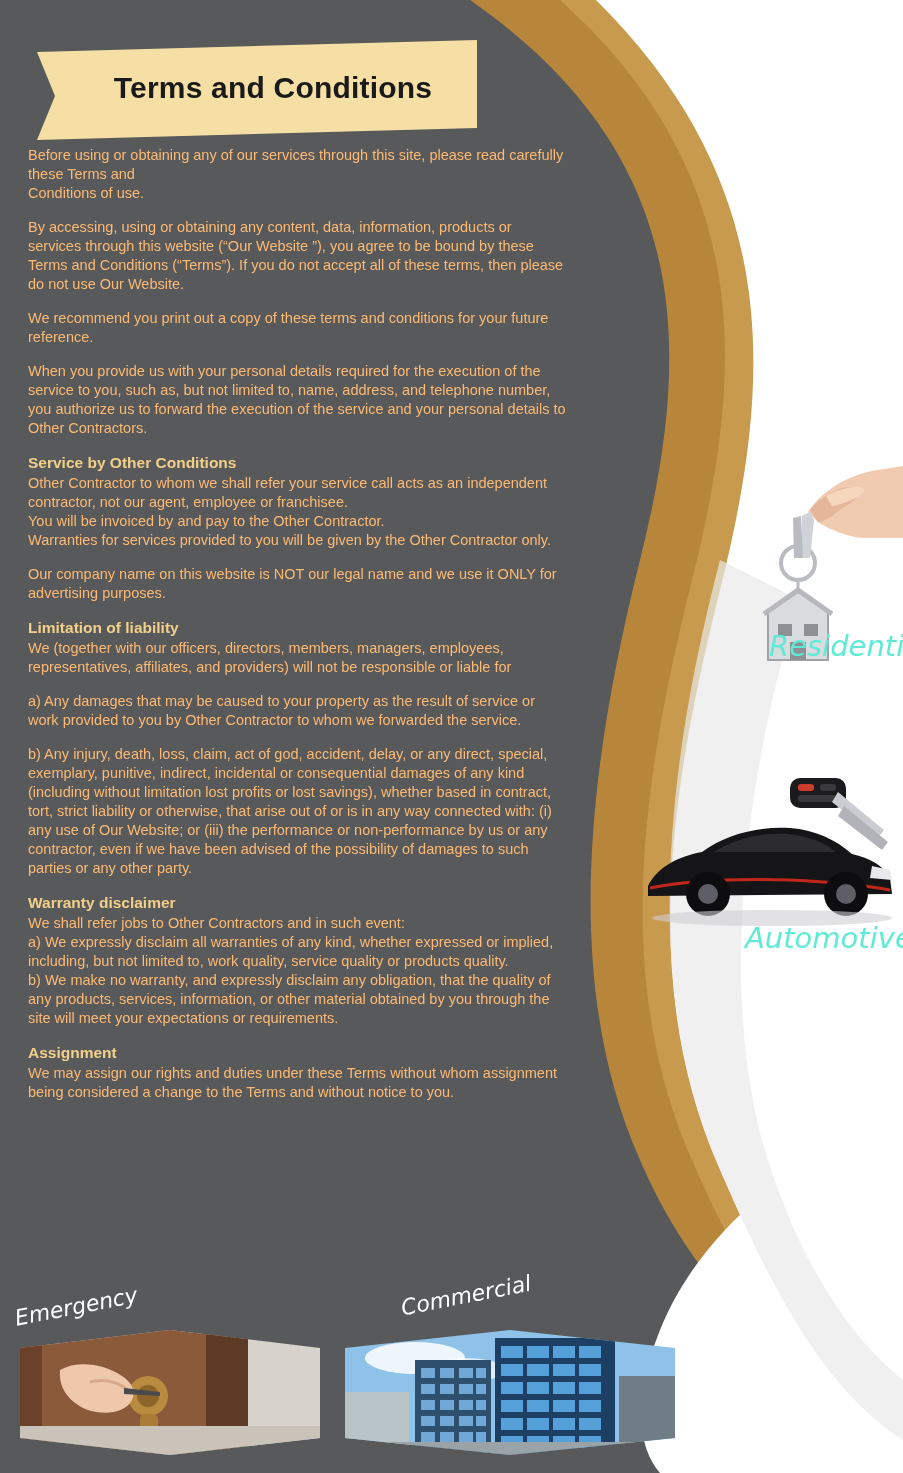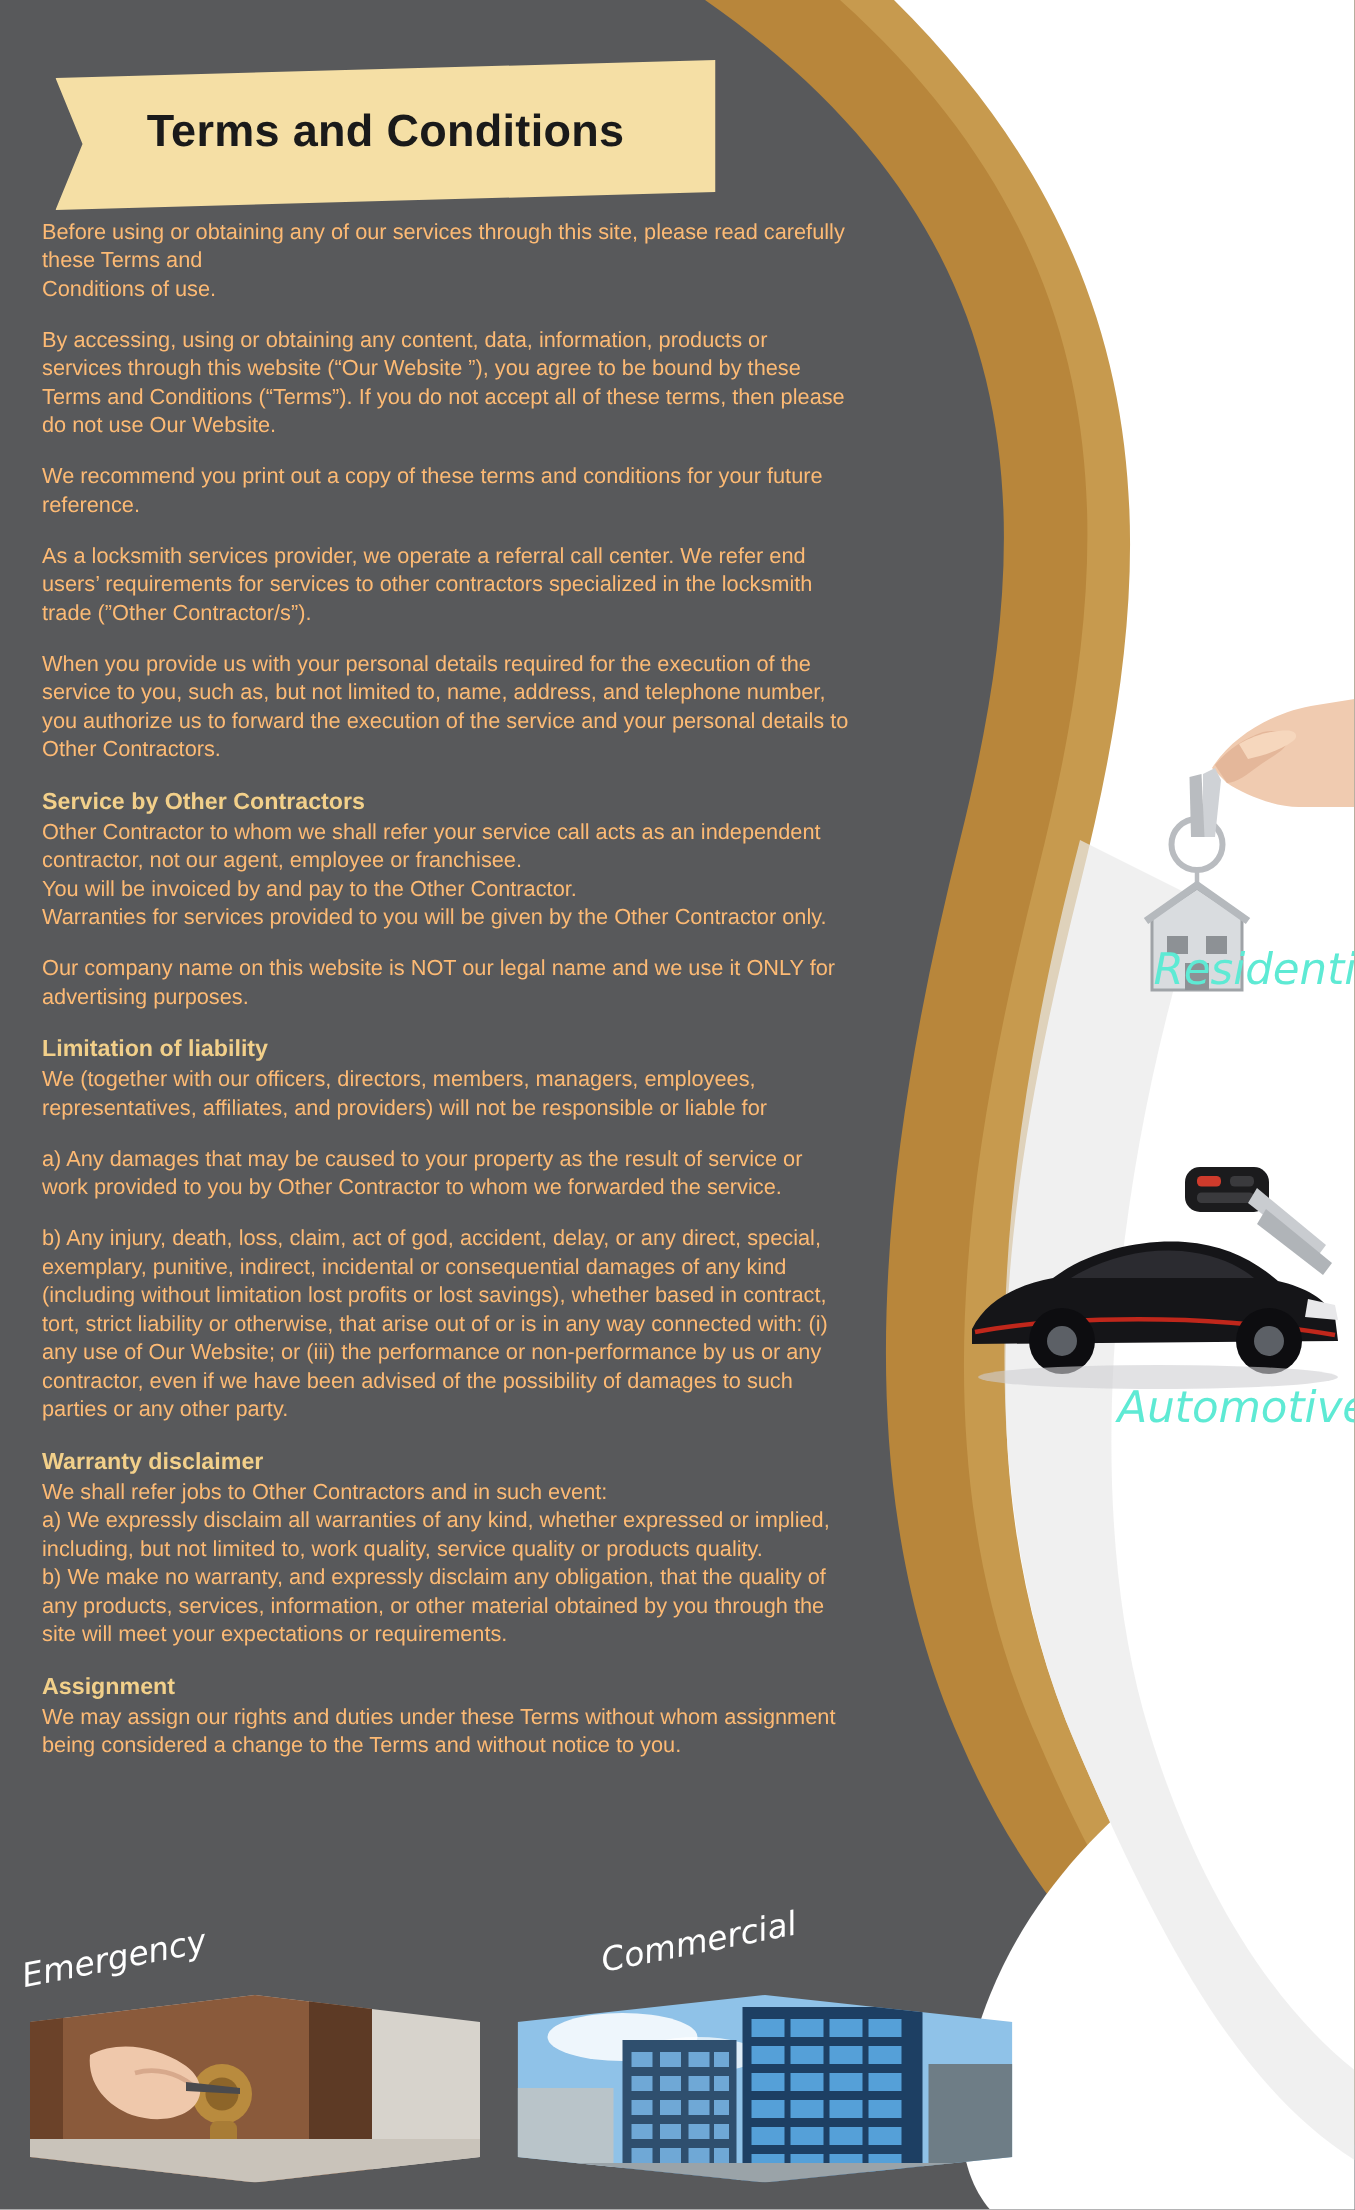--- a/index.html
+++ b/index.html
@@ -25,21 +25,21 @@
   }
   
   .banner {
     position: absolute;
     left: 37px; top: 40px;
     width: 440px; height: 100px;
   }
   .banner-svg { position: absolute; top:0; left:0; width:440px; height:100px; }
   .banner-title {
     position: absolute;
-    left: 0; top: 0;
+    left: 16px; top: 0;
     width: 440px; height: 100px;
     display: flex; align-items: center; justify-content: center;
     font-size: 30px;
     font-weight: bold;
     color: #1a1a1a;
     letter-spacing: 0.2px;
     padding-bottom: 4px;
   }
   
   .content {
@@ -118,29 +118,28 @@
     <div class="banner-title">Terms and Conditions</div>
   </div>
 
   <div class="content">
 
     <p class="para">Before using or obtaining any of our services through this site, please read carefully these Terms and<br>Conditions of use.</p>
     <p class="para">By accessing, using or obtaining any content, data, information, products or services through this website (“Our Website ”), you agree to be bound by these Terms and Conditions (“Terms”). If you do not accept all of these terms, then please do not use Our Website.</p>
     <p class="para">We recommend you print out a copy of these terms and conditions for your future reference.</p>
 
     <div class="block">
-      <p class="para">As a locksmith services provider, we operate a referral call center. We refer end users’ requirements for services to other contractors specialized in the locksmith trade (”Other Contractor/s”).</p>
     </div>
 
     <div class="block">
       <p class="para">When you provide us with your personal details required for the execution of the service to you, such as, but not limited to, name, address, and telephone number, you authorize us to forward the execution of the service and your personal details to Other Contractors.</p>
     </div>
 
     <div class="block">
-      <div class="heading">Service by Other Contractors</div>
+      <div class="heading">Service by Other Conditions</div>
       <p class="para">Other Contractor to whom we shall refer your service call acts as an independent contractor, not our agent, employee or franchisee.<br>You will be invoiced by and pay to the Other Contractor.<br>Warranties for services provided to you will be given by the Other Contractor only.</p>
     </div>
 
     <div class="block">
       <p class="para">Our company name on this website is NOT our legal name and we use it ONLY for advertising purposes.</p>
     </div>
 
     <div class="block">
       <div class="heading">Limitation of liability</div>
       <p class="para">We (together with our officers, directors, members, managers, employees, representatives, affiliates, and providers) will not be responsible or liable for</p>

